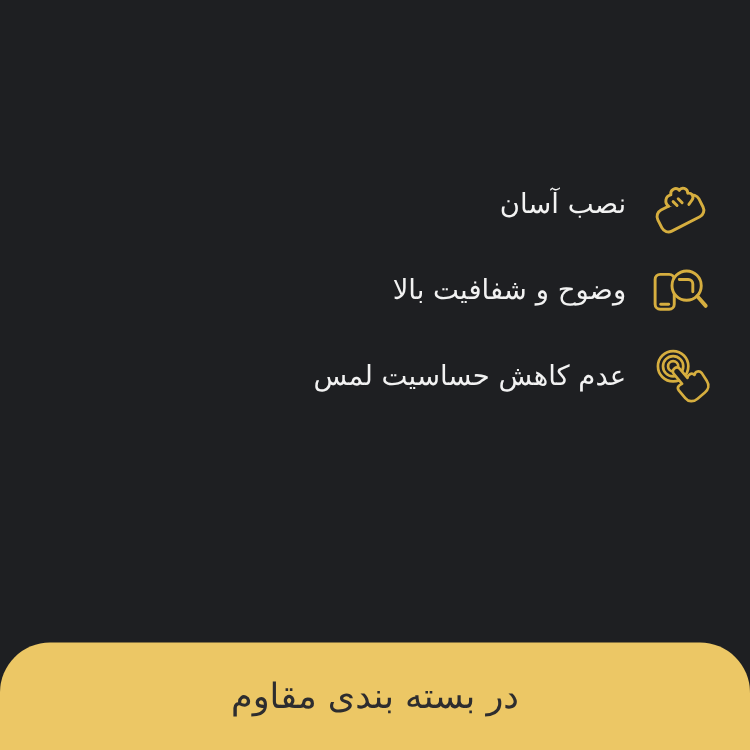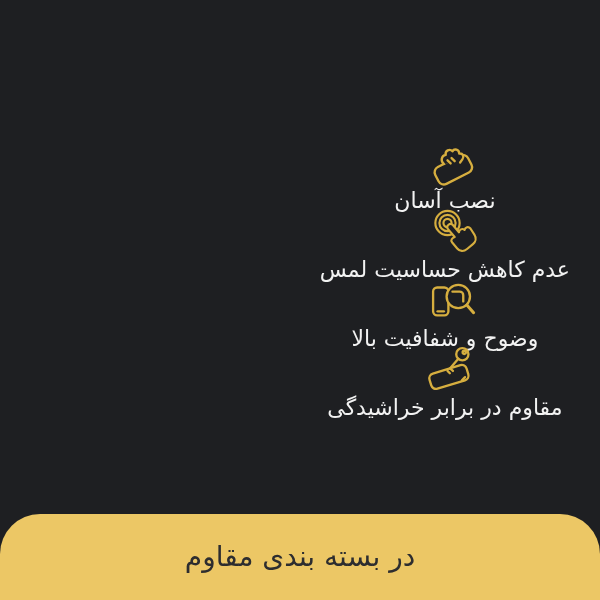--- a/index.html
+++ b/index.html
@@ -26,21 +26,21 @@
     color: #f2cb64;
     line-height: 1.1;
   }
   .features {
     position: absolute;
     top: 136px;
     right: 30px;
   }
   .feature-row {
     display: flex;
-    flex-direction: column;       
+    flex-direction: row;       
     align-items: center;
     height: 55px;
     margin-bottom: 14px;
   }
   .feature-icon {
     width: 54px;
     height: 54px;
     flex: 0 0 54px;
     margin-left: 15px;         
   }
@@ -87,20 +87,35 @@
             <path d="M25 27 l3.5 3.5 m1 -6 l3.5 3.5"></path>
           </g>
         </svg>
       </span>
       <span class="feature-label">نصب آسان</span>
     </div>
 
     <div class="feature-row">
       <span class="feature-icon">
         <svg viewBox="0 0 60 60" xmlns="http://www.w3.org/2000/svg">
+          <g fill="none" stroke="#d6ae3f" stroke-width="2.6" stroke-linecap="round" stroke-linejoin="round">
+            <rect x="9" y="15" width="17" height="31" rx="4.5"></rect>
+            <path d="M14 41.5 h7"></path>
+            <circle cx="37" cy="25" r="13" fill="#1e1f22"></circle>
+            <path d="M30.5 19.5 h8 a4 4 0 0 1 4 4 v7"></path>
+            <path d="M46.5 34.5 L54 43" stroke-width="3.4"></path>
+          </g>
+        </svg>
+      </span>
+      <span class="feature-label">وضوح و شفافیت بالا</span>
+    </div>
+
+    <div class="feature-row">
+      <span class="feature-icon">
+        <svg viewBox="0 0 60 60" xmlns="http://www.w3.org/2000/svg">
           <g fill="none" stroke="#d6ae3f" stroke-width="2.4" stroke-linecap="round" stroke-linejoin="round">
             <circle cx="25" cy="20" r="4.5"></circle>
             <circle cx="25" cy="20" r="9"></circle>
             <circle cx="25" cy="20" r="13.5"></circle>
             <path transform="translate(27,23) rotate(-40)" fill="#1e1f22" d="M -3.5 2
                      C -3.5 -2.5 3.5 -2.5 3.5 2
                      L 3.5 12.5
                      C 5.5 10.5 9.5 11 10 14.5
                      C 12.5 12.5 16 14 16 17.5
                      L 15 25.5
@@ -109,49 +124,20 @@
                      C -6.5 32.5 -9.5 29.5 -9.5 25
                      L -9.5 16
                      C -9.5 13 -6.5 12.5 -3.5 13.5
                      Z"></path>
           </g>
         </svg>
       </span>
       <span class="feature-label">عدم کاهش حساسیت لمس</span>
     </div>
 
-    <div class="feature-row">
-      <span class="feature-icon">
-        <svg viewBox="0 0 60 60" xmlns="http://www.w3.org/2000/svg">
-          <g fill="none" stroke="#d6ae3f" stroke-width="2.6" stroke-linecap="round" stroke-linejoin="round">
-            <rect x="9" y="15" width="17" height="31" rx="4.5"></rect>
-            <path d="M14 41.5 h7"></path>
-            <circle cx="37" cy="25" r="13" fill="#1e1f22"></circle>
-            <path d="M30.5 19.5 h8 a4 4 0 0 1 4 4 v7"></path>
-            <path d="M46.5 34.5 L54 43" stroke-width="3.4"></path>
-          </g>
-        </svg>
-      </span>
-      <span class="feature-label">وضوح و شفافیت بالا</span>
-    </div>
-
-    <div class="feature-row">
-      <span class="feature-icon">
-        <svg viewBox="0 0 60 60" xmlns="http://www.w3.org/2000/svg">
-          <g fill="none" stroke="#d6ae3f" stroke-width="2.6" stroke-linecap="round" stroke-linejoin="round">
-            <rect x="5" y="29" width="43" height="17.5" rx="5.5" transform="rotate(-17 26.5 37.5)"></rect>
-            <path d="M41 41.5 l3.5 -3.5"></path>
-            <circle cx="41.5" cy="12.5" r="6.8" fill="#1e1f22"></circle>
-            <circle cx="43.6" cy="10.4" r="1.8"></circle>
-            <path d="M37 17.5 L27.5 28.5 m0.3 -0.3 l3.2 2.8 m-6 0 l2.6 2.6"></path>
-          </g>
-        </svg>
-      </span>
-      <span class="feature-label">مقاوم در برابر خراشیدگی</span>
-    </div>
 
   </div>
 
   <div class="bottom-banner">
     <span class="banner-label">در بسته بندی مقاوم</span>
   </div>
 
 </div>
 
 </body></html>

